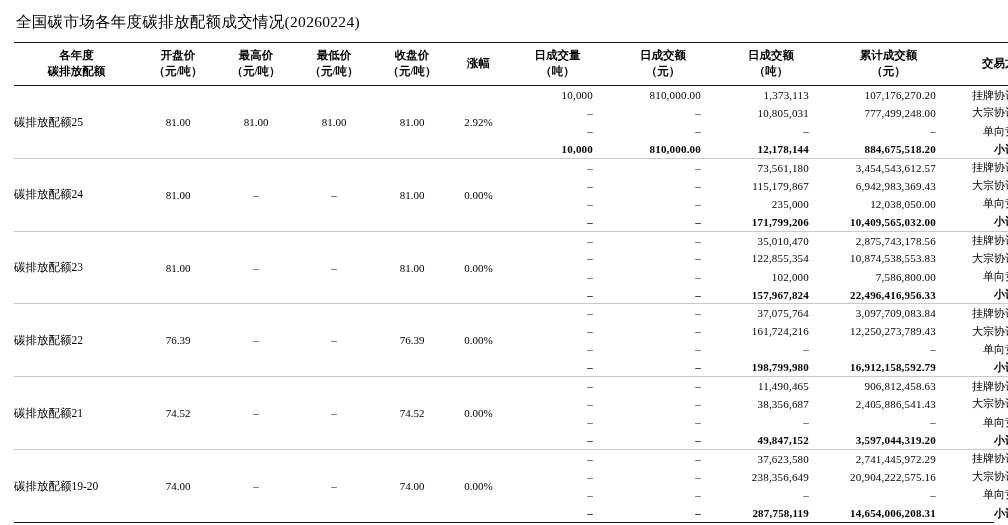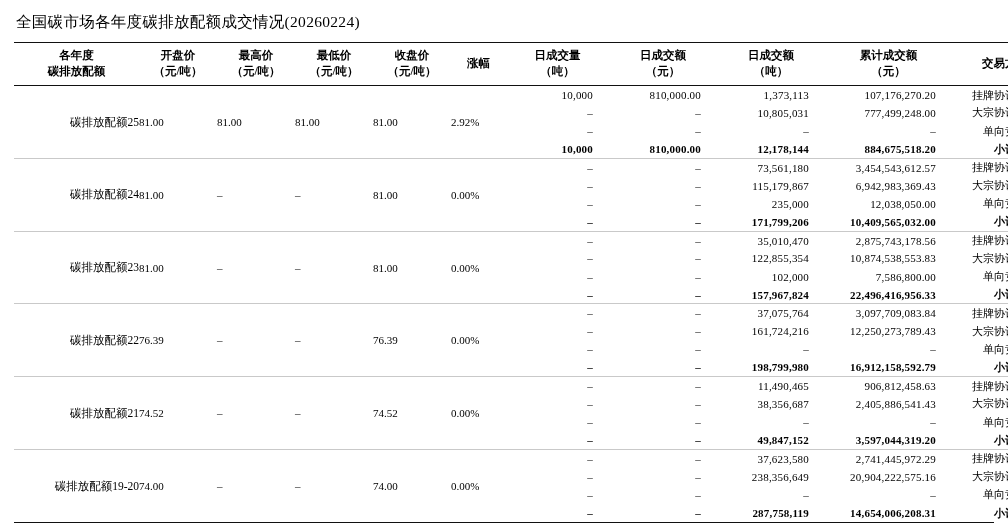--- a/index.html
+++ b/index.html
@@ -55,30 +55,30 @@
     color: #000;
   }
   .grp-sep td {
     border-top: 0.8px solid #c9c9c9;
   }
   .first-grp td {
     border-top: none;
   }
   td.label {
     font-size: 11.5px;
-    text-align: right;
+    text-align: left;
   }
   td.num {
     text-align: right;
     padding-right: 16px;
     font-size: 11px;
     letter-spacing: 0.2px;
   }
   td.numc {
-    text-align: left;
+    text-align: center;
     font-size: 11px;
   }
   td.mode {
     text-align: center;
     font-size: 11px;
   }
   .row-h {
     height: 18.2px;
   }
   .subtotal td {

